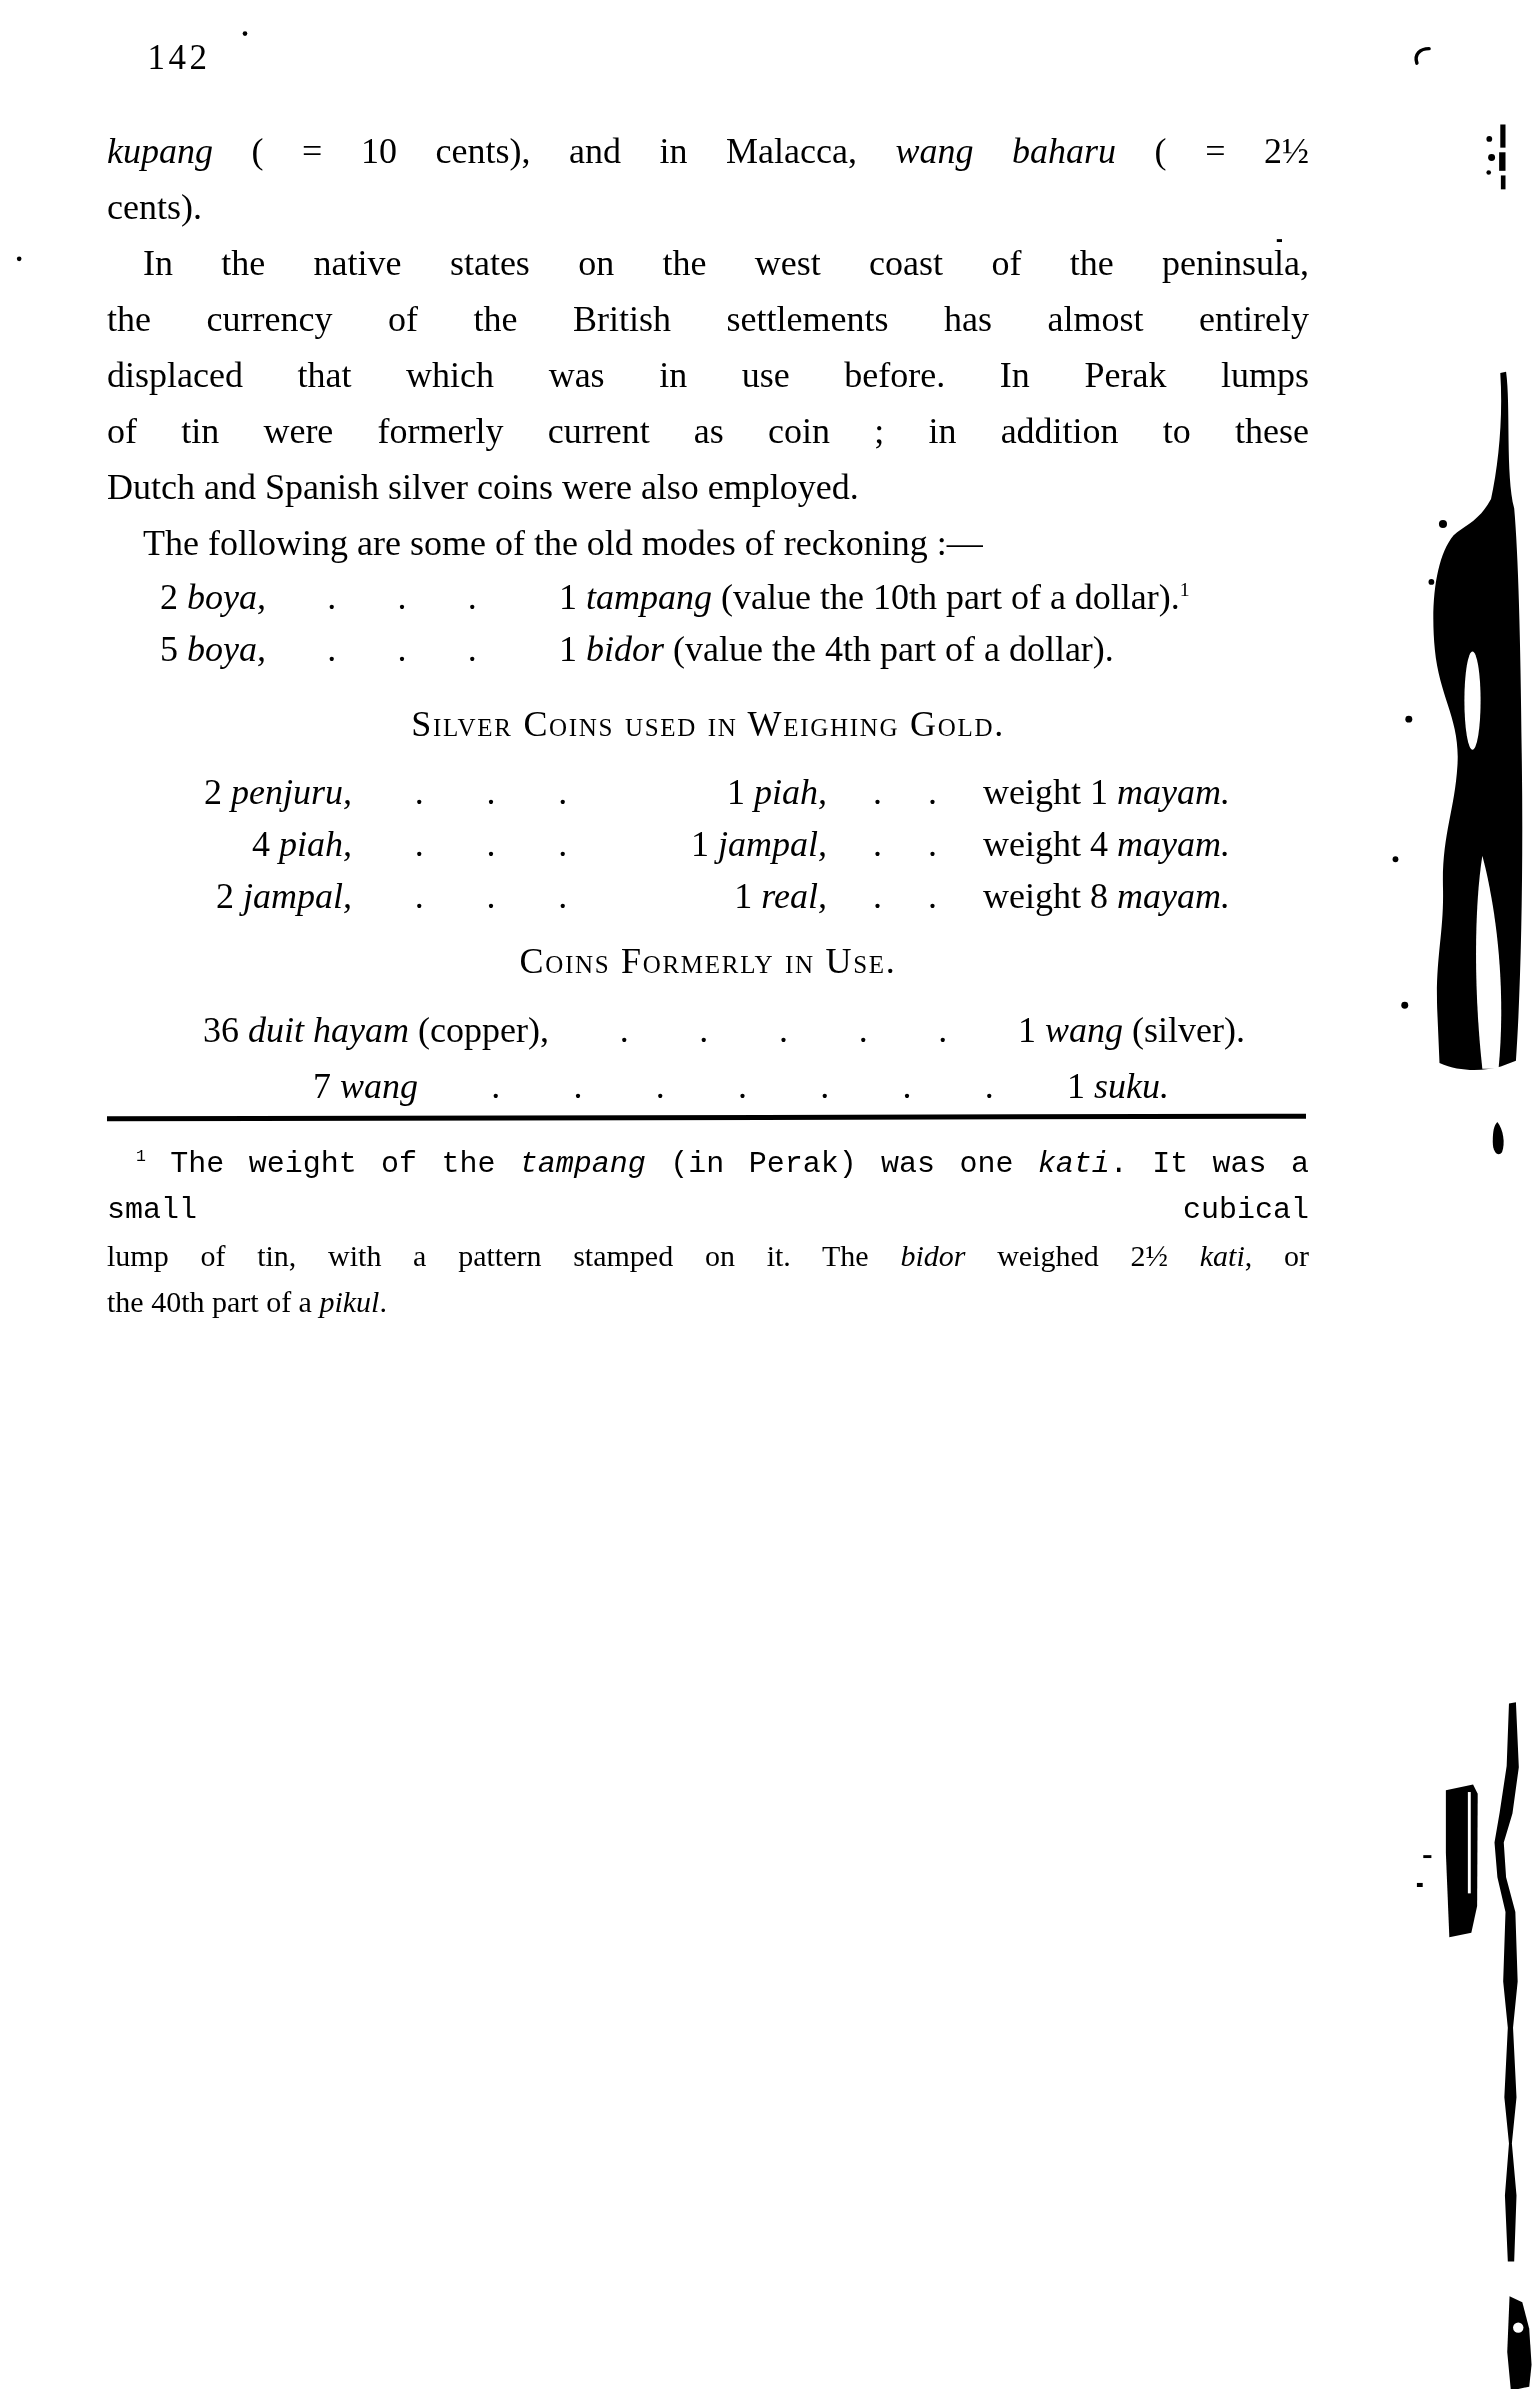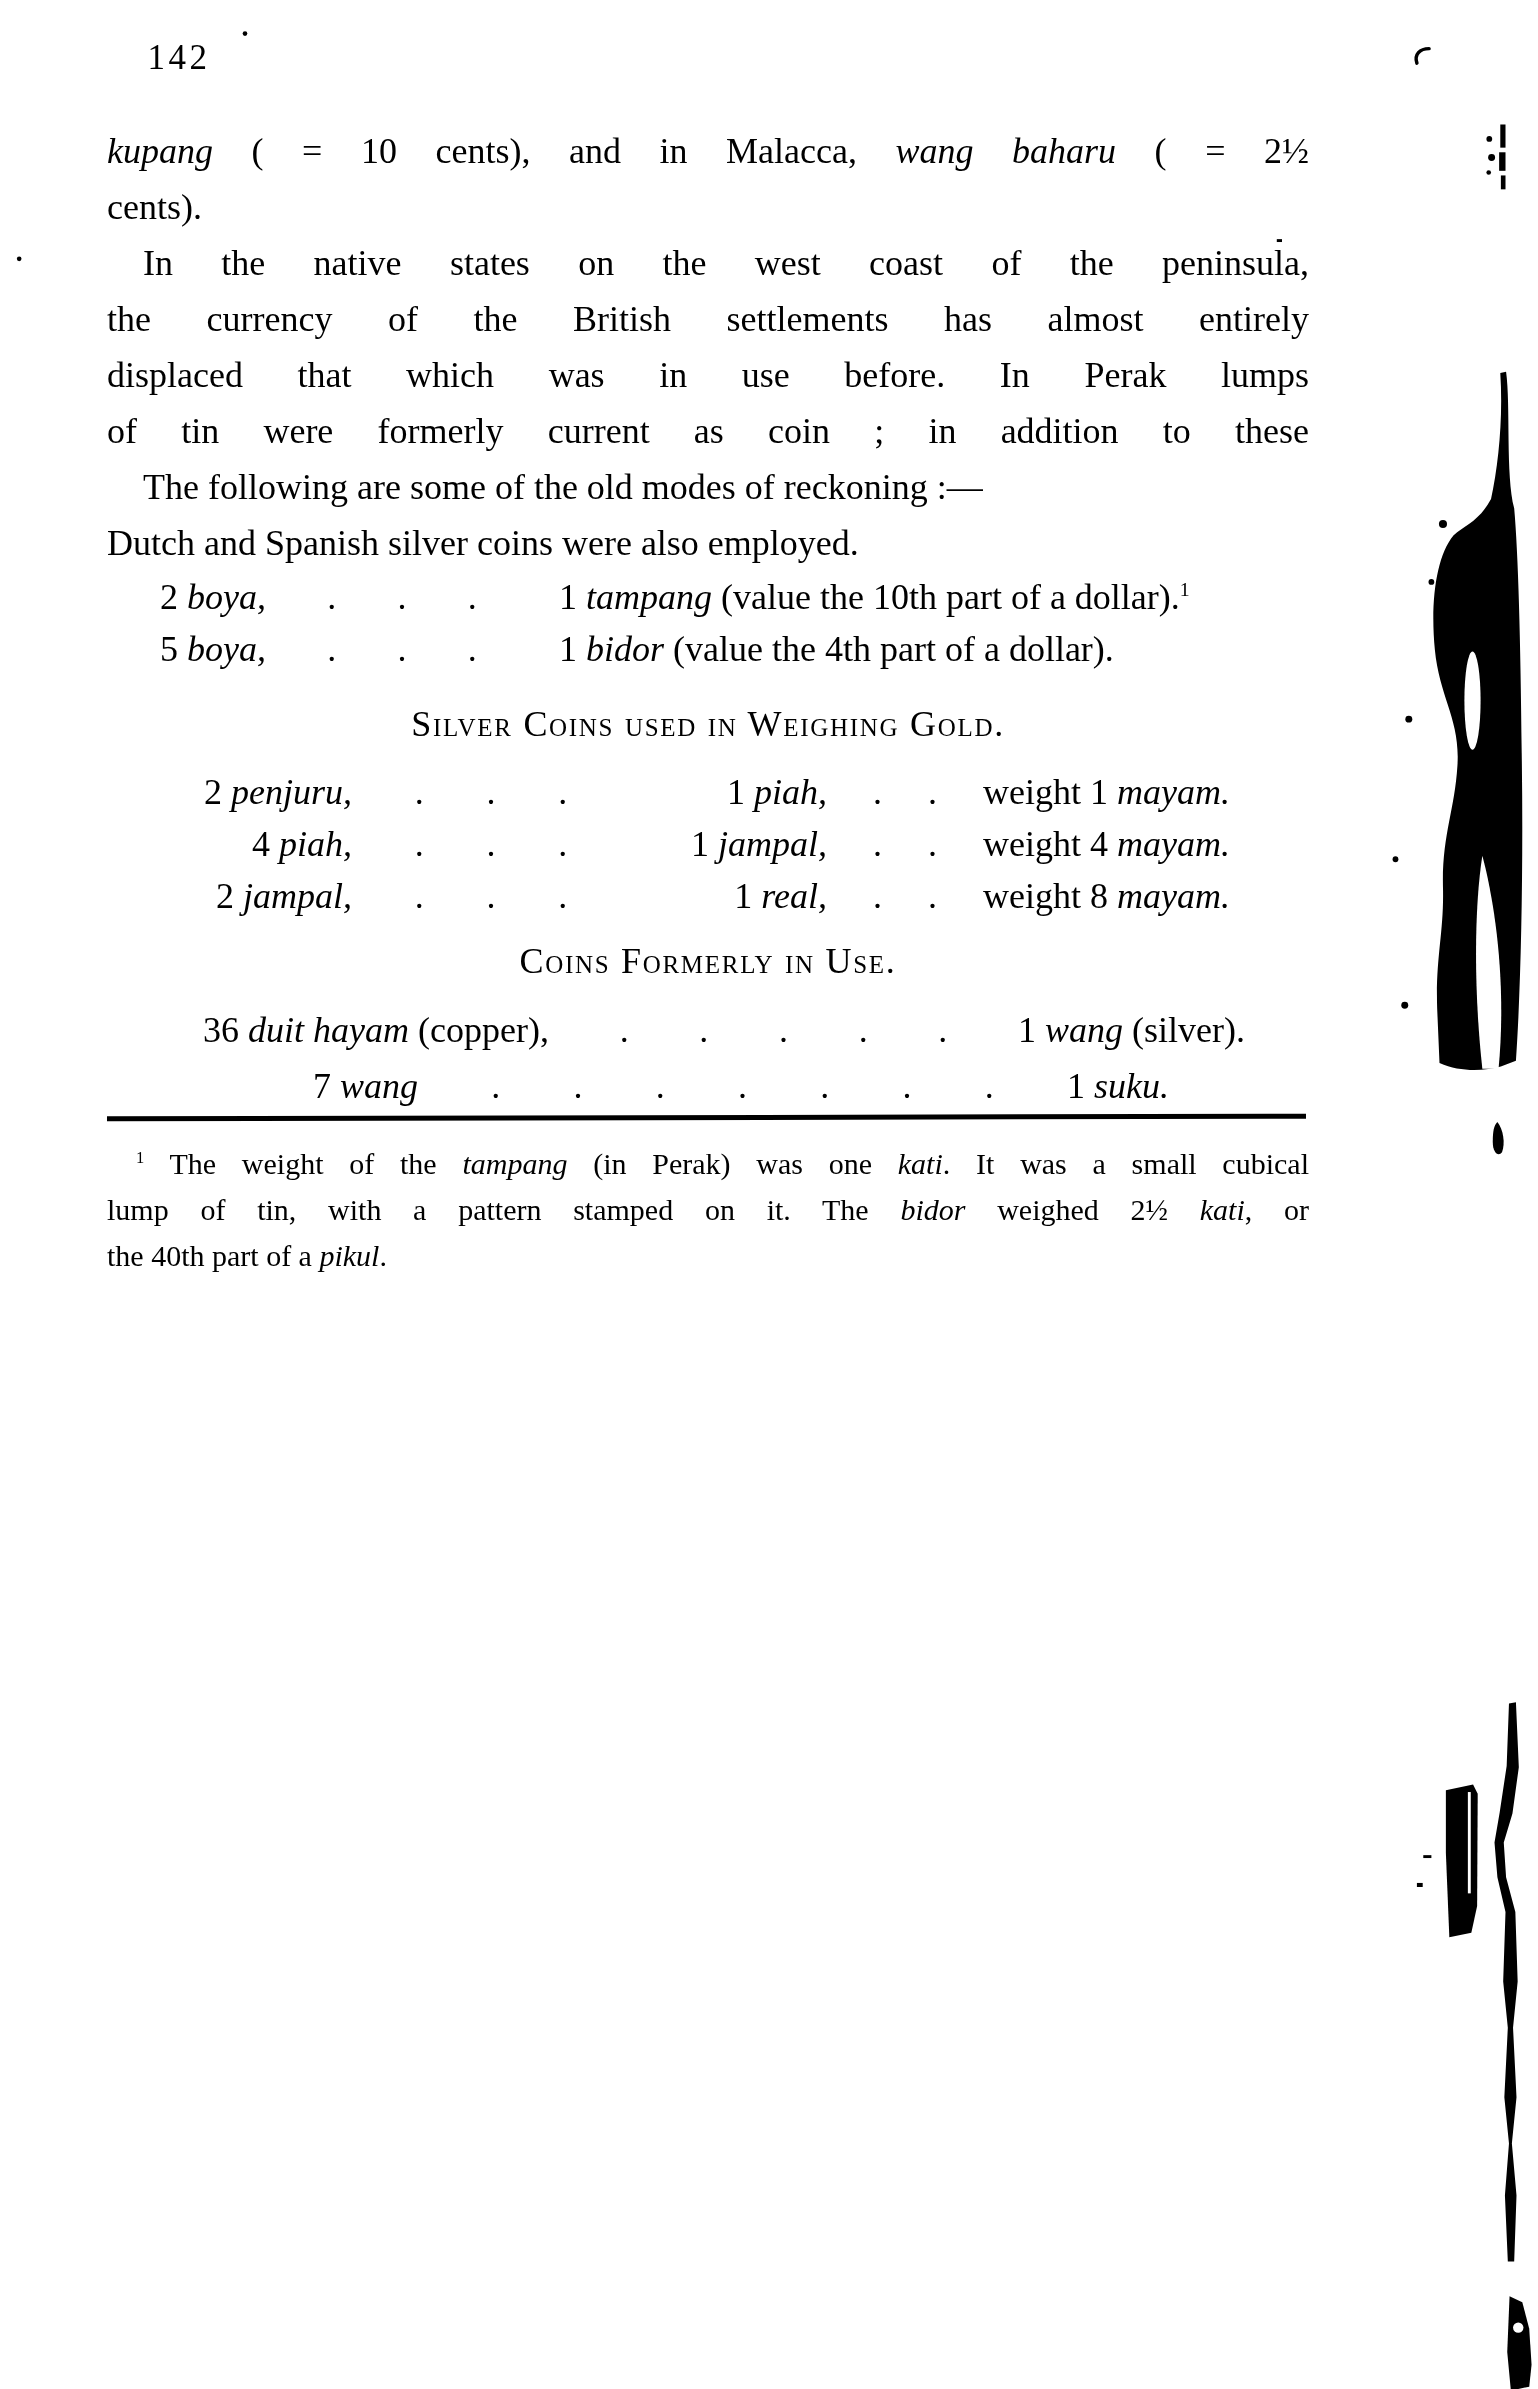--- a/index.html
+++ b/index.html
@@ -89,21 +89,21 @@
     transform:rotate(-0.12deg);
   }
   .footnote{margin-top:21px;}
   .fline{
     font-size:30px;
     line-height:46px;
     text-align:justify;
     text-align-last:left;
   }
   .fline.j{text-align-last:justify;}
-  .f-indent{text-indent:29px;}
+  .f-indent{text-indent:29px;font-family:Liberation Mono, monospace;}
   .artifacts{
     position:absolute;left:0;top:0;width:1538px;height:2389px;
     pointer-events:none;
   }
 </style>
 </head>
 <body>
 
 <div class="page">
 
@@ -113,23 +113,23 @@
 
   <div class="content">
 
     <div class="line j"><em>kupang</em><span> ( = 10 cents), and in Malacca, </span><em>wang baharu</em><span> ( = 2½</span></div>
     <div class="line"><span>cents).</span></div>
 
     <div class="line j indent"><span>In the native states on the west coast of the peninsula,</span></div>
     <div class="line j"><span>the currency of the British settlements has almost entirely</span></div>
     <div class="line j"><span>displaced that which was in use before.  In Perak lumps</span></div>
     <div class="line j"><span>of tin were formerly current as coin ; in addition to these</span></div>
+    <div class="line"><span>Dutch and Spanish silver coins were also employed.</span></div>
+
     <div class="line indent"><span>The following are some of the old modes of reckoning :—</span></div>
-
-    <div class="line"><span>Dutch and Spanish silver coins were also employed.</span></div>
 
 
     <div class="tin-table">
       <div class="trow">
         <span class="cell c1"><span>2 </span><em>boya,</em></span>
         <span class="dots">
             <span>.</span>
             <span>.</span>
             <span>.</span>
           </span>

